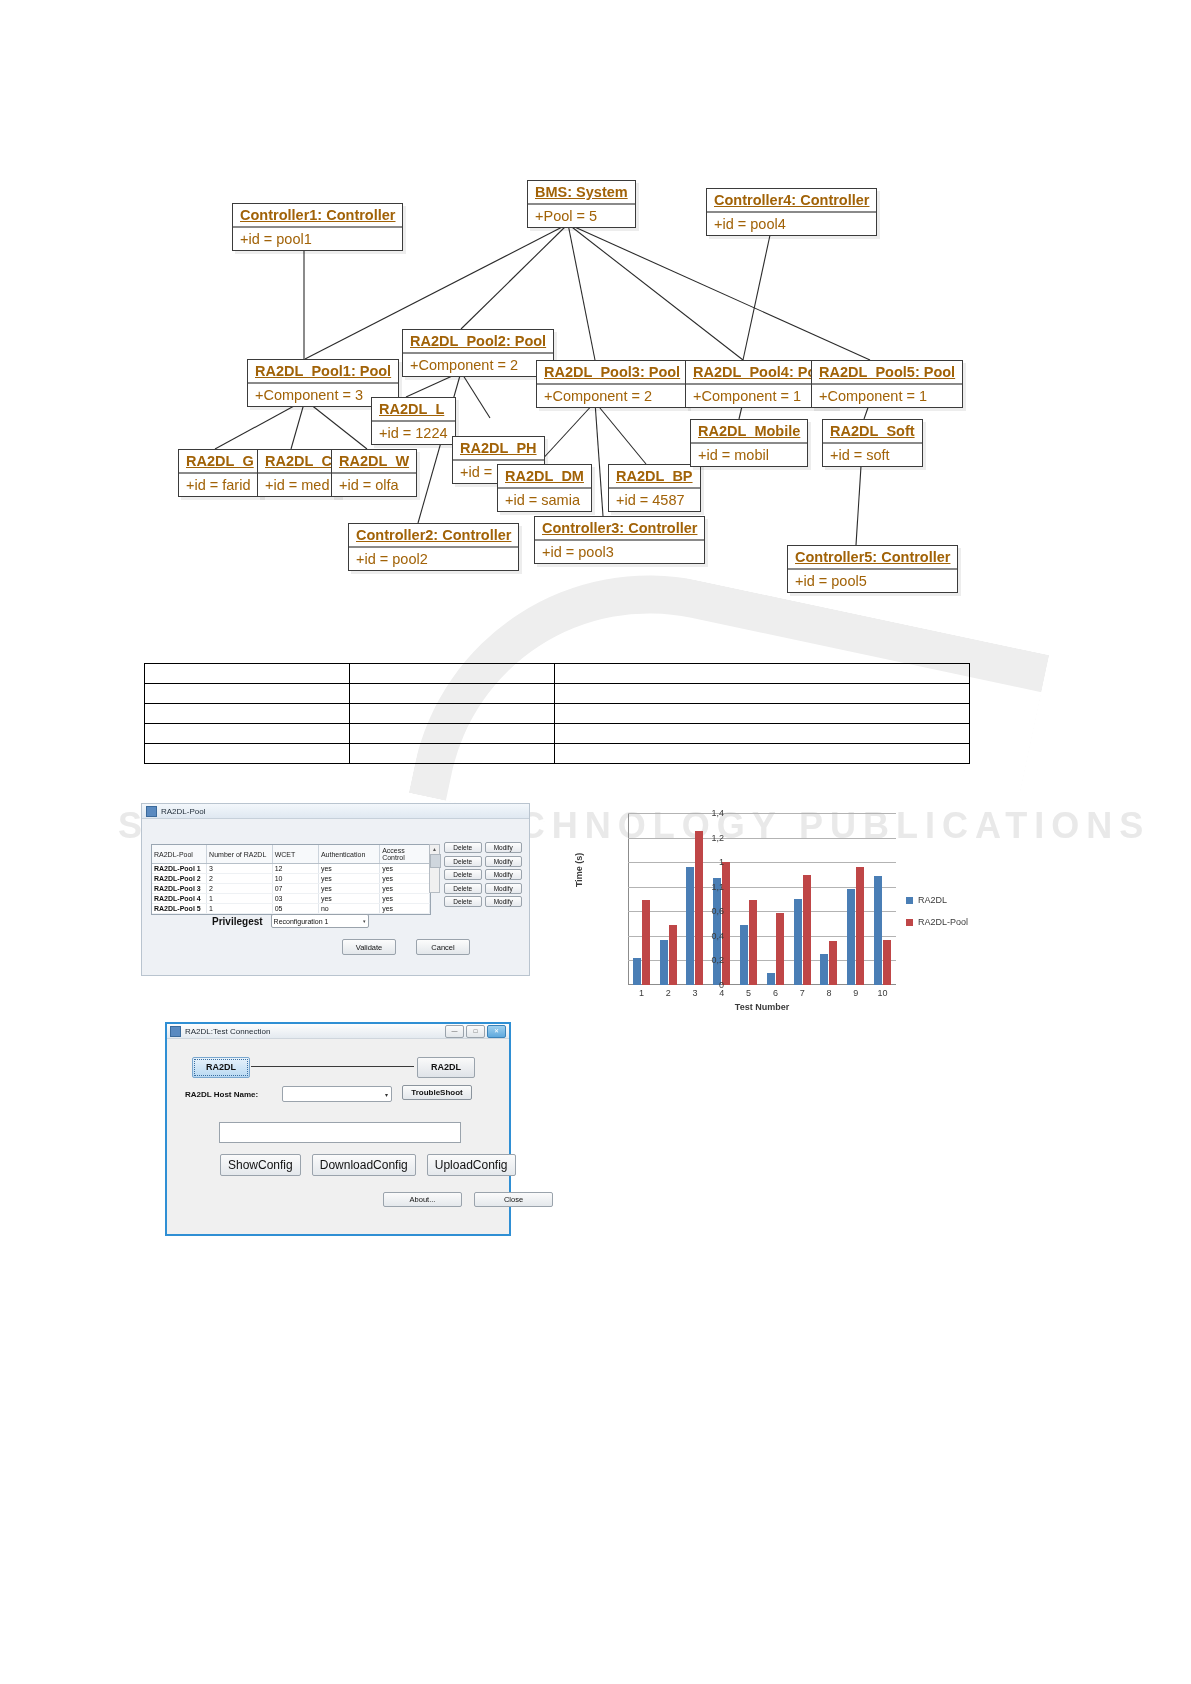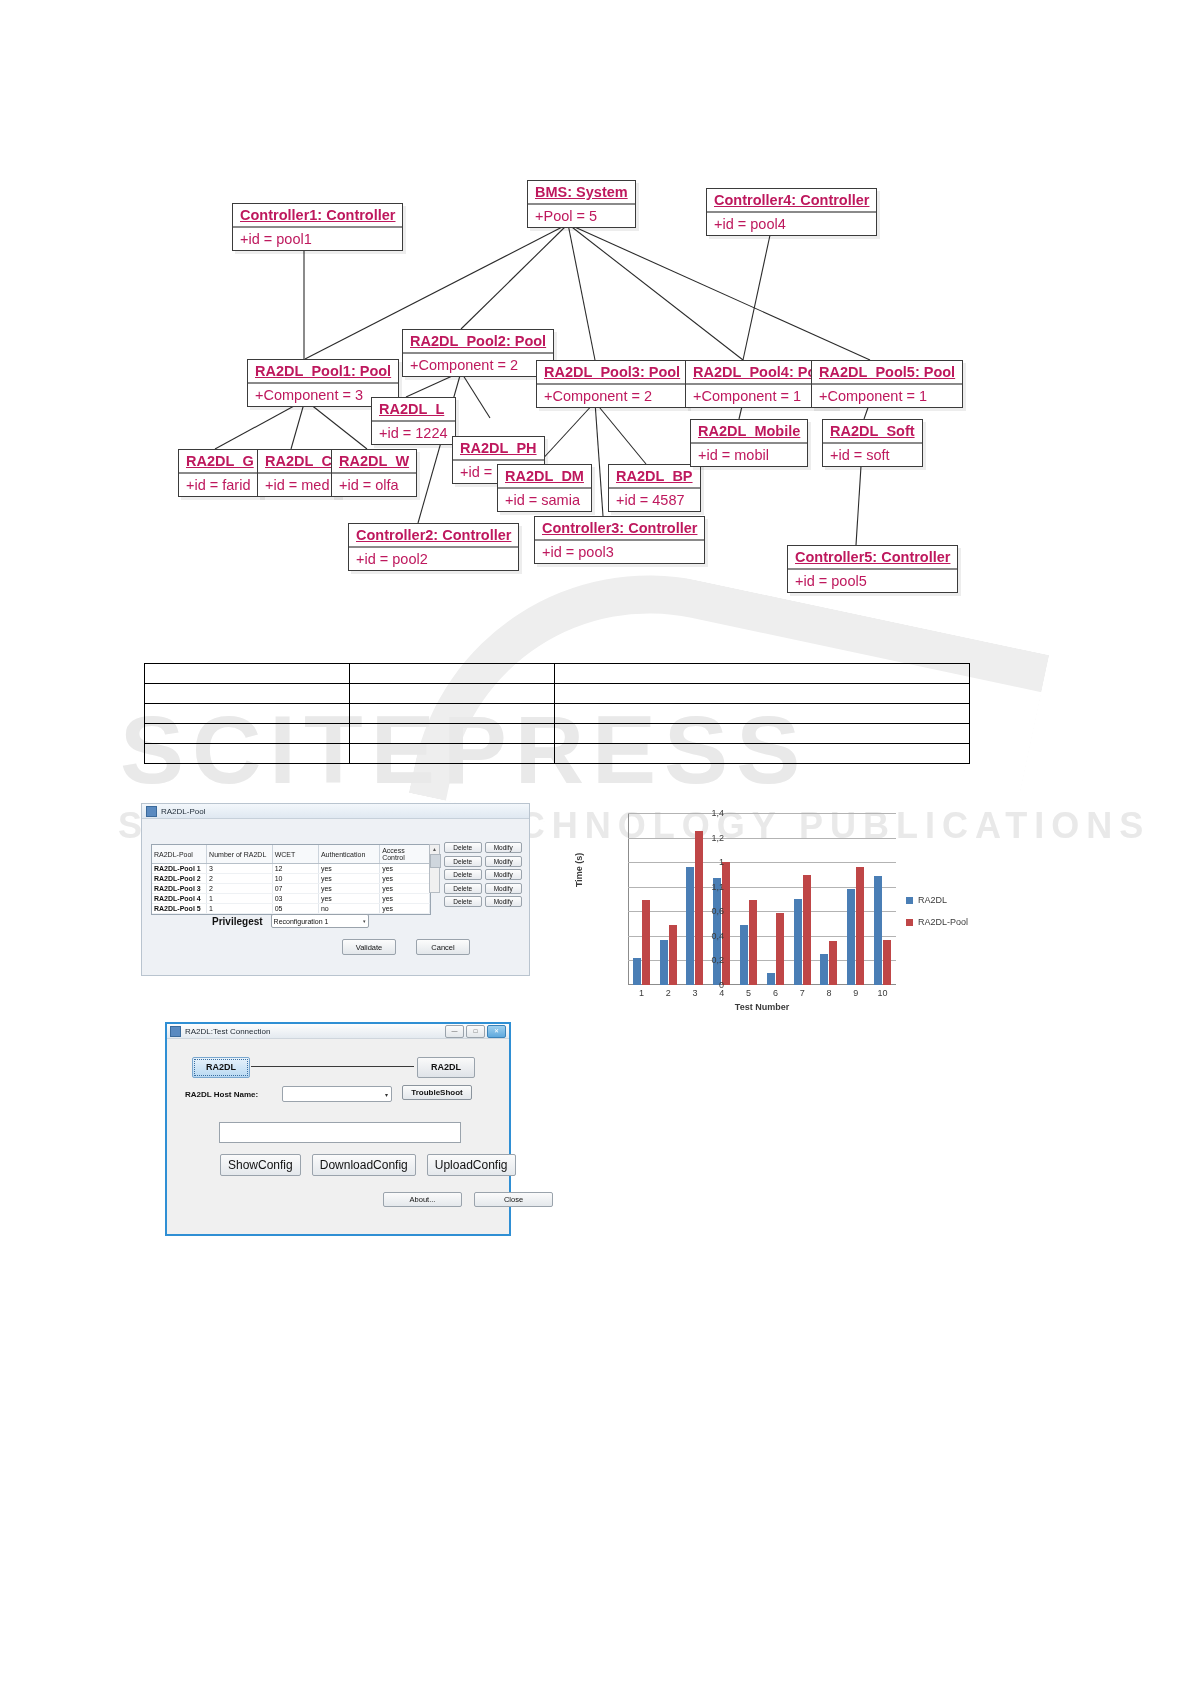--- a/index.html
+++ b/index.html
@@ -27,21 +27,21 @@
     position:absolute; left:430px; top:-10px; width:560px; height:230px;
     border:38px solid #eeeeee; border-bottom:none; border-right:none;
     border-radius:240px 0 0 0; transform:rotate(12deg);
   }
 
   
   #uml { position:absolute; left:0; top:0; width:1191px; height:640px; z-index:2; }
   .uml-box {
     position:absolute; background:#ffffff; border:1.5px solid #3b3b3b;
     box-shadow:3px 3px 0 rgba(0,0,0,0.07);
-    font-size:14.5px; color:#be185d; z-index:3;
+    font-size:14.5px; color:#a16207; z-index:3;
   }
   .uml-box .title {
     padding:3px 7px 3px 7px; font-weight:bold; text-align:left;
     border-bottom:2px solid #8a8a8a; white-space:nowrap;
   }
   .uml-box .title span { text-decoration:underline; }
   .uml-box .attr { padding:3px 7px; white-space:nowrap; }
   svg.edges { position:absolute; left:0; top:0; width:1191px; height:640px; z-index:1; }
 
   
@@ -197,21 +197,20 @@
   .legend .li { display:flex; align-items:center; gap:5px; margin-bottom:12px; }
   .legend .sw { width:7px; height:7px; }
   .legend .sw.b1 { background:#4a7eb5; }
   .legend .sw.b2 { background:#bf4647; }
 </style>
 </head>
 <body>
 
 <div class="watermark">
   <div class="wm-swoosh"></div>
-  <div class="wm-text wm1">SCITEPRESS</div>
   <div class="wm-text wm2">SCIENCE AND TECHNOLOGY PUBLICATIONS</div>
 </div>
 
 <div id="uml">
   <svg class="edges" id="uml-edges">
       <line x1="568" y1="224" x2="305" y2="359" stroke="#2b2b2b" stroke-width="1.1"></line>
       <line x1="568" y1="224" x2="461" y2="329" stroke="#2b2b2b" stroke-width="1.1"></line>
       <line x1="568" y1="224" x2="595" y2="360" stroke="#2b2b2b" stroke-width="1.1"></line>
       <line x1="568" y1="224" x2="743" y2="360" stroke="#2b2b2b" stroke-width="1.1"></line>
       <line x1="568" y1="224" x2="870" y2="360" stroke="#2b2b2b" stroke-width="1.1"></line>

